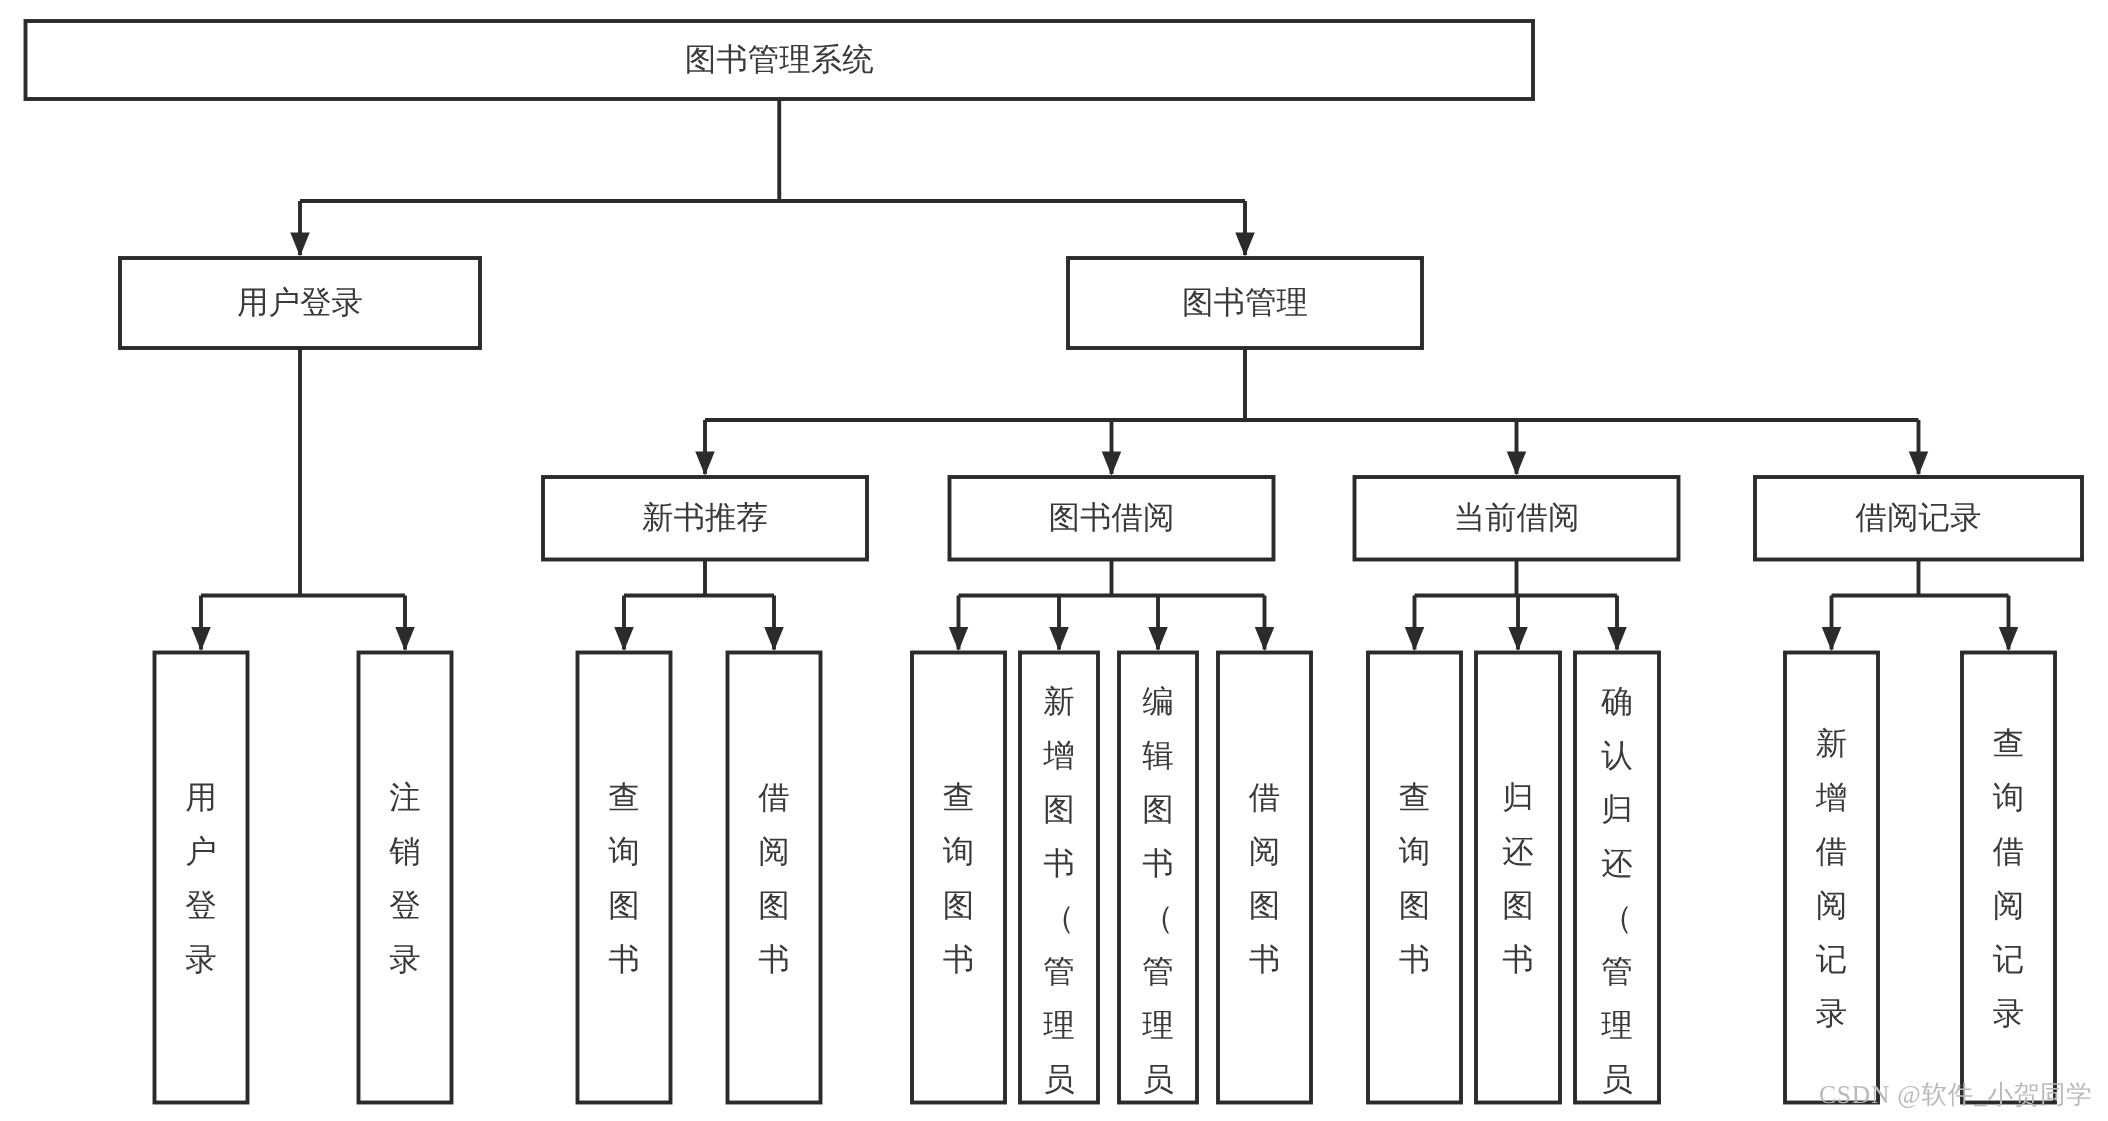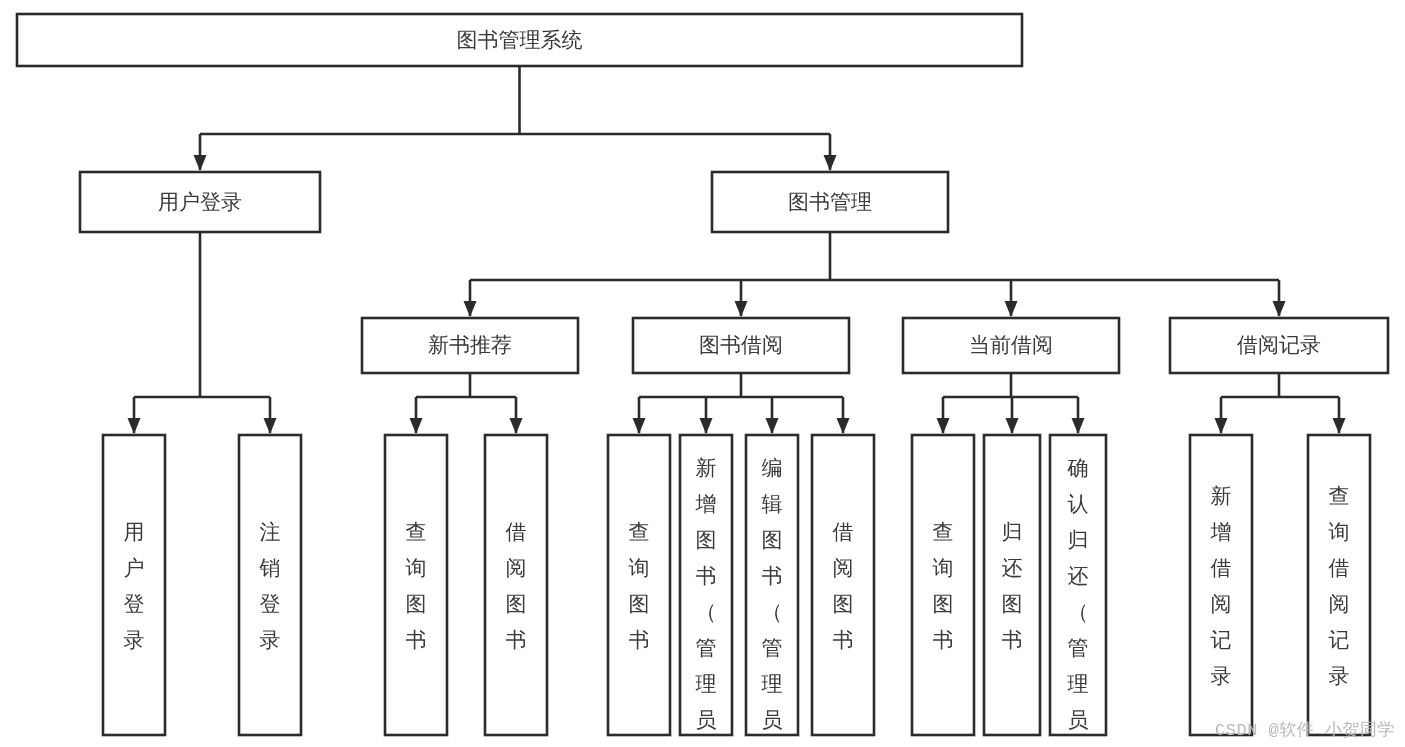--- a/index.html
+++ b/index.html
@@ -50,21 +50,21 @@
   .node-label-v-char {
     font-family: "Liberation Sans", "DejaVu Sans", sans-serif;
     font-size: 21px;
     fill: #3a3a3a;
     text-anchor: middle;
   }
   .watermark-text {
     position: absolute;
     right: 10px;
     bottom: 6px;
-    font-family: Liberation Mono, monospace;
+    font-family: Liberation Serif, serif;
     font-size: 17px;
     color: #b9b9b9;
     white-space: nowrap;
     letter-spacing: 0.5px;
   }
 </style>
 </head>
 <body>
 
 <div id="chart-root">

